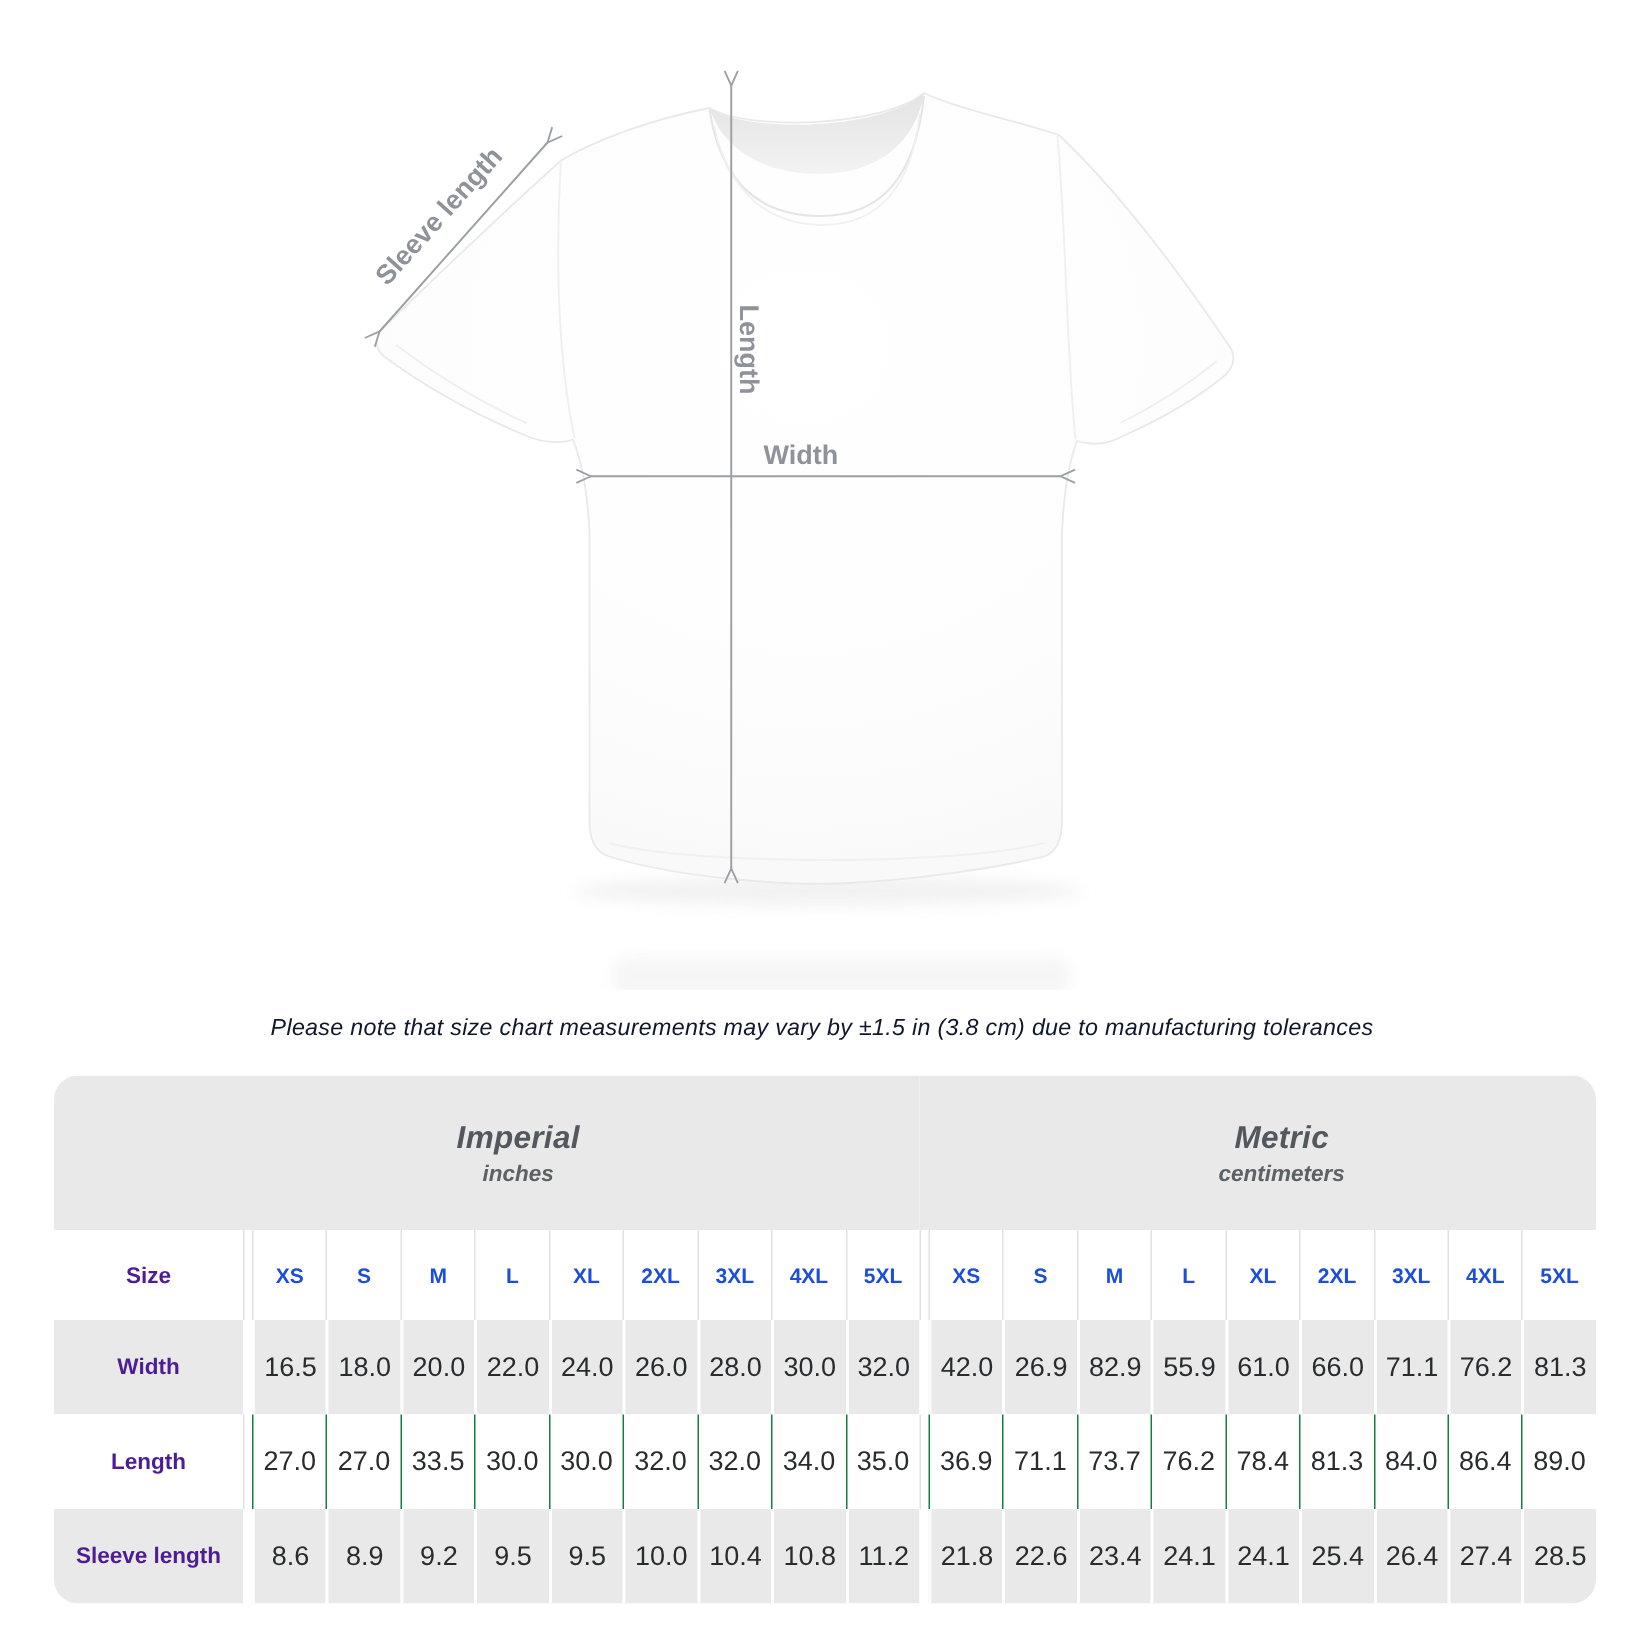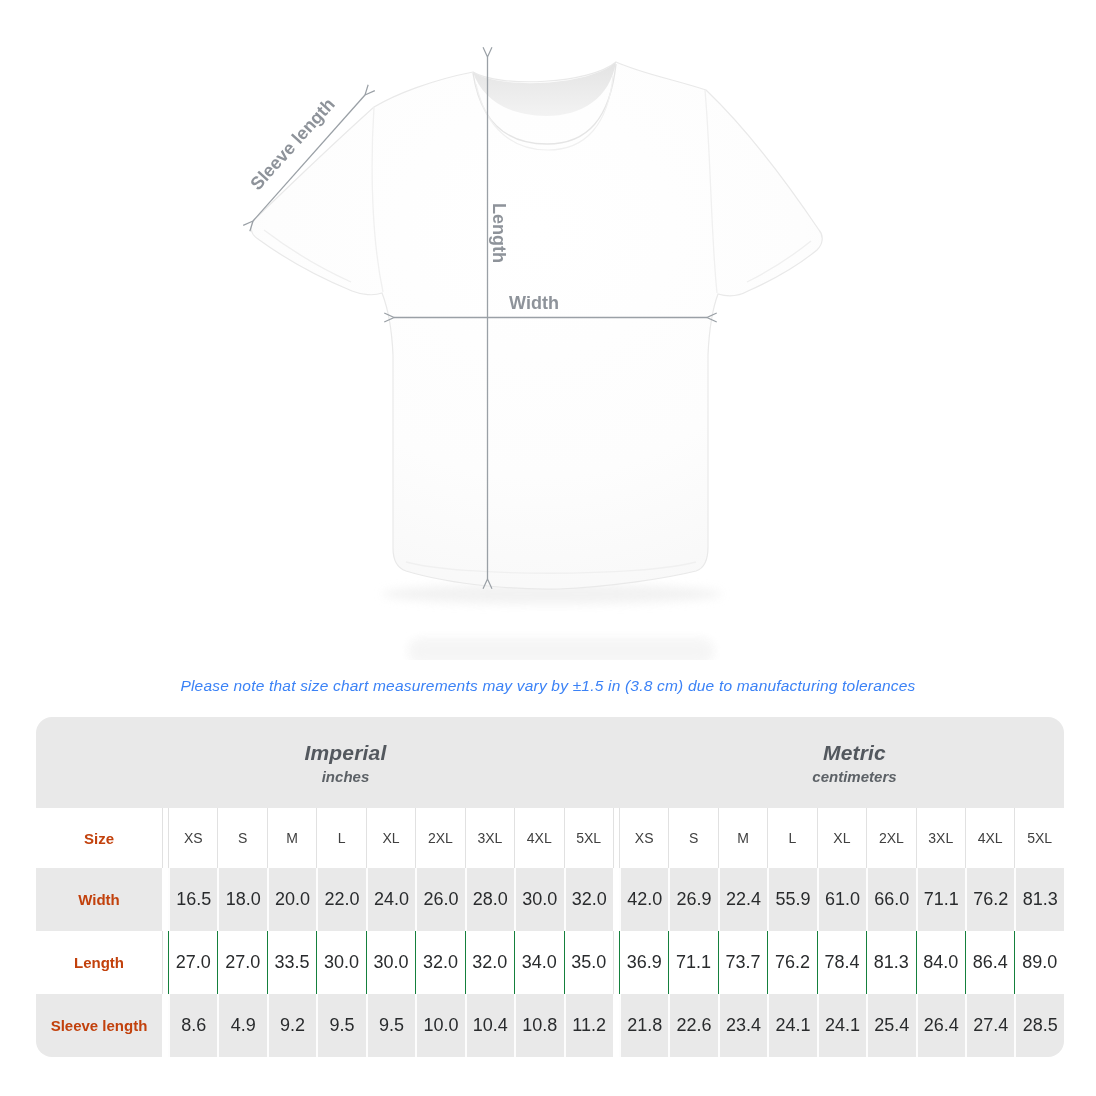--- a/index.html
+++ b/index.html
@@ -13,21 +13,21 @@
   }
   .diagram-svg { position: absolute; left: 0; top: 0; }
 
   .tolerance-note {
     position: absolute;
     left: 0; top: 677px;
     width: 100%;
     text-align: center;
     font-style: italic;
     font-size: 15.5px;
-    color: #3b82f6;
+    color: #0f172a;
     letter-spacing: 0.2px;
   }
 
   .size-chart {
     position: absolute;
     left: 36px; top: 717px;
     width: 1028px;
     border-radius: 16px;
     overflow: hidden;
     background: #ffffff;
@@ -38,38 +38,38 @@
     table-layout: fixed;
     width: 1028px;
   }
   .c-label { width: 126px; }
   .c-sep   { width: 6px; }
 
   th, td { padding: 0; text-align: center; vertical-align: middle; }
 
   .band-cell {
     background: #e9e9e9;
-    height: 91px;
+    height: 103px;
     vertical-align: middle;
     padding-left: 16px;
   }
   .band-cell .band-inner { display: flex; flex-direction: column; gap: 3px; align-items: center; }
   .band-left .band-inner  { transform: translateX(13px); }
   .band-right .band-inner { transform: translateX(8px); align-items: center; }
   .band-title {
     font-weight: bold; font-style: italic;
     font-size: 21px; color: #53585e; letter-spacing: 0.2px;
   }
   .band-unit { font-style: italic; font-size: 15px; color: #5c6166; }
 
   .sizes-row th, .sizes-row td { height: 60px; background: #ffffff; }
   tbody tr th, tbody tr td { height: 63px; }
 
-  .rowlabel { font-weight: bold; font-size: 15px; color: #c2410c; }
-  .sz { font-weight: normal; font-size: 14px; color: #404040; }
+  .rowlabel { font-weight: bold; font-size: 15px; color: #4c1d95; }
+  .sz { font-weight: bold; font-size: 14px; color: #1d4ed8; }
   .val { font-size: 18px; color: #292b2d; }
 
   tr.alt th, tr.alt td { background: #e9e9e9; }
   tr.plain th, tr.plain td { background: #ffffff; }
 
   .sep { background: #ffffff !important; }
 
   
   .sizes-row .sz { border-left: 1px solid #e1e1e1; }
   .sizes-row .sep { border-left: 1px solid #e1e1e1; }
@@ -219,21 +219,21 @@
             <td class="val">20.0</td>
             <td class="val">22.0</td>
             <td class="val">24.0</td>
             <td class="val">26.0</td>
             <td class="val">28.0</td>
             <td class="val">30.0</td>
             <td class="val">32.0</td>
             <td class="sep"></td>
             <td class="val">42.0</td>
             <td class="val">26.9</td>
-            <td class="val">22.4</td>
+            <td class="val">82.9</td>
             <td class="val">55.9</td>
             <td class="val">61.0</td>
             <td class="val">66.0</td>
             <td class="val">71.1</td>
             <td class="val">76.2</td>
             <td class="val">81.3</td>
           </tr>
           <tr class="plain">
             <th class="rowlabel">Length</th>
             <td class="sep"></td>
@@ -254,21 +254,21 @@
             <td class="val">78.4</td>
             <td class="val">81.3</td>
             <td class="val">84.0</td>
             <td class="val">86.4</td>
             <td class="val">89.0</td>
           </tr>
           <tr class="alt">
             <th class="rowlabel">Sleeve length</th>
             <td class="sep"></td>
             <td class="val">8.6</td>
-            <td class="val">4.9</td>
+            <td class="val">8.9</td>
             <td class="val">9.2</td>
             <td class="val">9.5</td>
             <td class="val">9.5</td>
             <td class="val">10.0</td>
             <td class="val">10.4</td>
             <td class="val">10.8</td>
             <td class="val">11.2</td>
             <td class="sep"></td>
             <td class="val">21.8</td>
             <td class="val">22.6</td>

